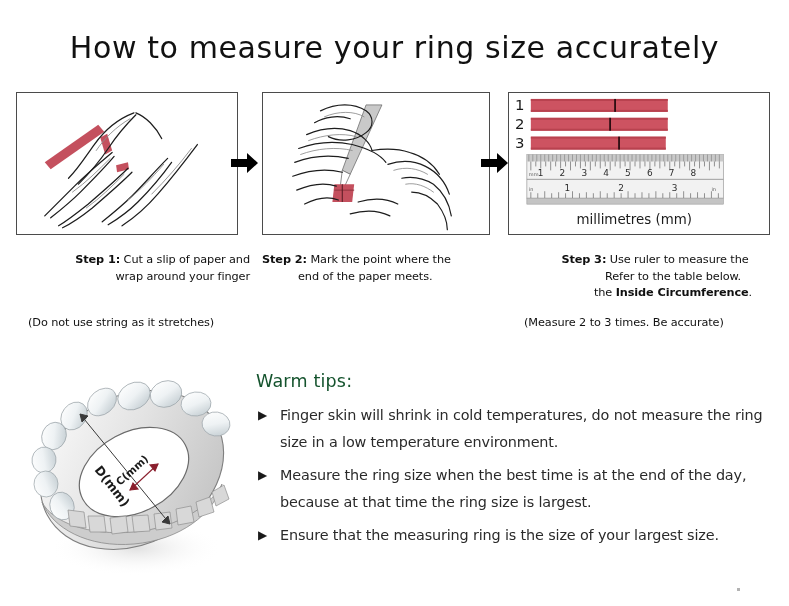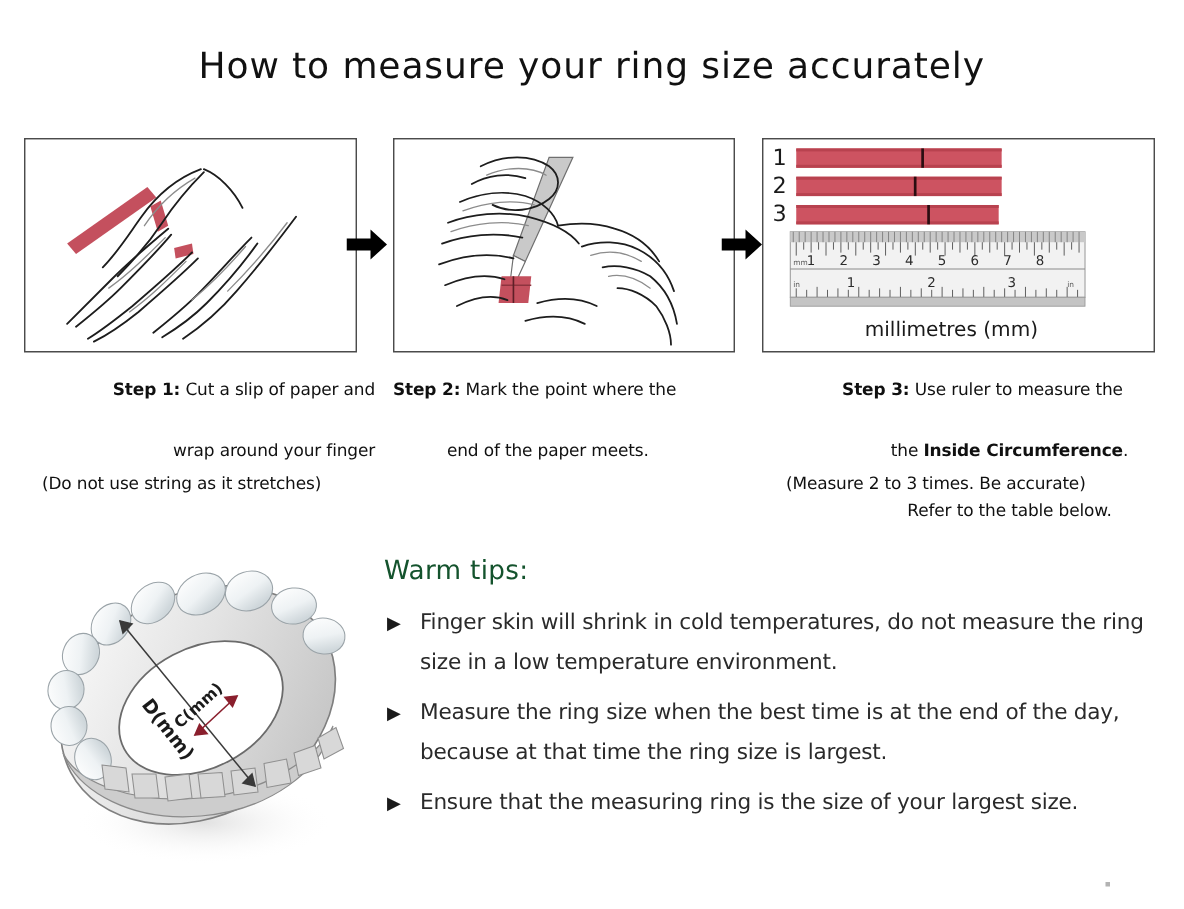--- a/index.html
+++ b/index.html
@@ -19,21 +19,21 @@
     background: #ffffff;
   }
 
   
   #page-title {
     position: absolute;
     left: 0; right: 0;
     top: 30px;
     text-align: center;
     font-family: "DejaVu Sans", sans-serif;
-    font-size: 24px;
+    font-size: 30px;
     font-weight: 400;
     letter-spacing: 0.6px;
     color: #111111;
     white-space: nowrap;
   }
 
   
   .panel {
     position: absolute;
     top: 92px;
@@ -59,21 +59,21 @@
   
   .caption {
     position: absolute;
     font-family: "DejaVu Sans", sans-serif;
     font-size: 11.3px;
     line-height: 16.5px;
     color: #101010;
     letter-spacing: -0.1px;
   }
   .caption .stepno { font-weight: bold; }
-  .caption .indent { display: block; padding-left: 36px; margin-top: 24px; }
+  .caption .indent { display: block; padding-left: 36px; }
   .caption .bold { font-weight: bold; }
 
   #caption-1 { left: 18px;  top: 252px; width: 232px; text-align: right; }
   #caption-2 { left: 262px; top: 252px; width: 236px; }
   #caption-3 { left: 526px; top: 252px; width: 258px; text-align: center; }
 
   .note {
     position: absolute;
     font-family: "DejaVu Sans", sans-serif;
     font-size: 11.3px;
@@ -427,22 +427,22 @@
 
   <div class="caption" id="caption-2">
     <span class="stepno">Step 2:</span>
     <span>Mark the point where the</span>
     <span class="indent">end of the paper meets.</span>
   </div>
 
   <div class="caption" id="caption-3">
     <span class="stepno">Step 3:</span>
     <span>Use ruler to measure the</span>
+    <span class="indent">Refer to the table below.</span>
     <span class="indent"><span>the </span><span class="bold">Inside Circumference</span><span>.</span></span>
-    <span class="indent">Refer to the table below.</span>
   </div>
   <div class="note" id="note-3">(Measure 2 to 3 times. Be accurate)</div>
 
   <div id="ring-figure">
     <svg viewBox="0 0 232 238">
       <rect x="0" y="0" width="232" height="238" fill="#ffffff"></rect>
       <defs>
         <linearGradient id="bandGrad" x1="0" y1="0" x2="1" y2="1">
           <stop offset="0%" stop-color="#fdfdfd"></stop>
           <stop offset="45%" stop-color="#e3e3e3"></stop>

